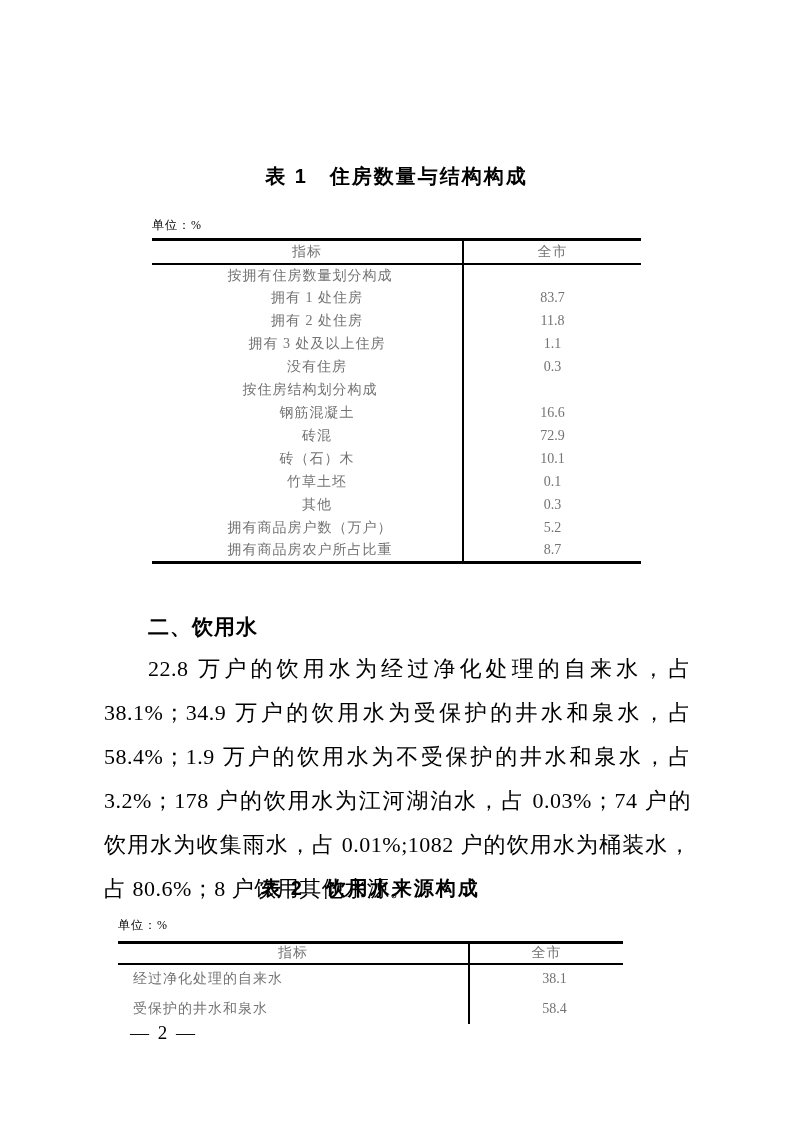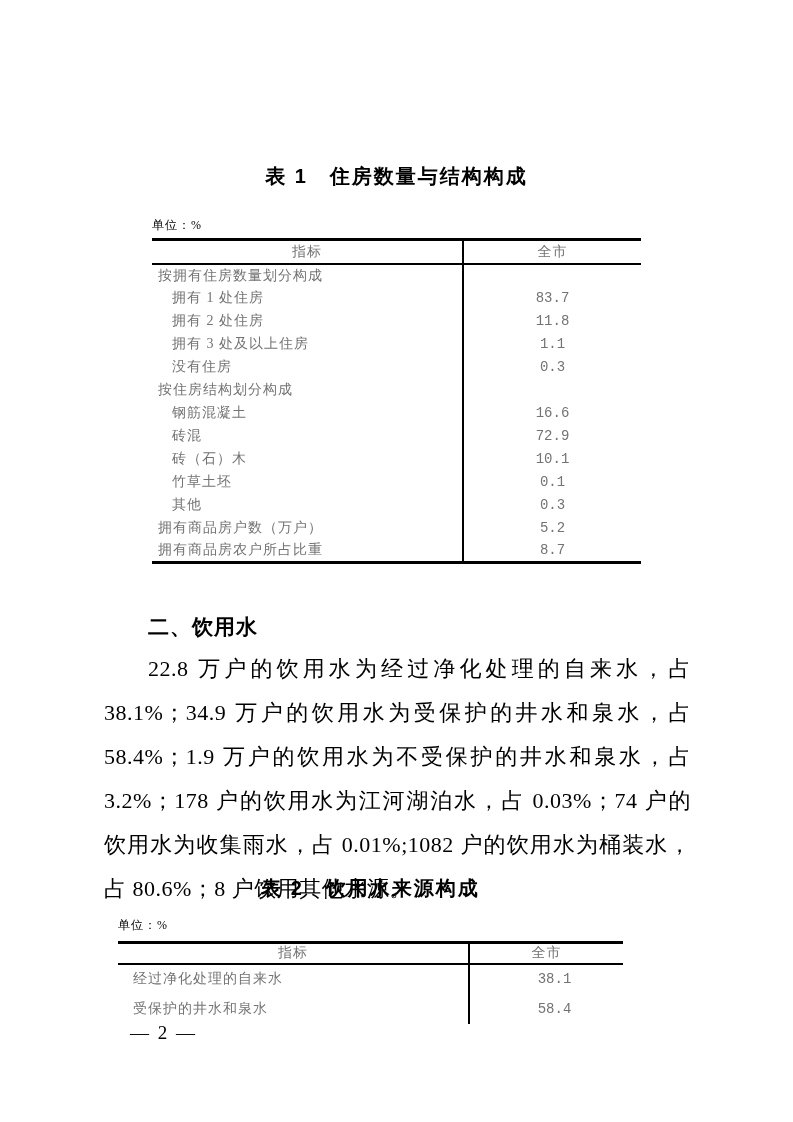--- a/index.html
+++ b/index.html
@@ -56,24 +56,24 @@
     border-bottom: 2px solid #000;
     letter-spacing: 1px;
   }
   #t1 th { height: 24px; }
   #t2 th { height: 21px; }
   .doc-table th:first-child,
   .doc-table td:first-child { border-right: 2px solid #000; }
   #t1 td { height: 23px; }
   #t2 td { height: 30px; padding-left: 16px; }
   .doc-table td { vertical-align: middle; }
-  #t1 td.cell-label { padding-left: 6px; letter-spacing: 1px; }
+  #t1 td.cell-label { padding-left: 6px; letter-spacing: 1px; text-align: center; }
   #t1 td.cell-label.indent { padding-left: 20px; }
   #t2 td.cell-label { padding-left: 15px; letter-spacing: 1px; }
-  .doc-table td.cell-value { text-align: center; font-family: Liberation Mono, monospace; }
+  .doc-table td.cell-value { text-align: center; }
   .section-heading {
     position: absolute;
     left: 148px; top: 613px;
     font-family: "Liberation Sans", "DejaVu Sans", sans-serif;
     font-weight: 700;
     font-size: 21px;
     letter-spacing: 1px;
     white-space: nowrap;
   }
   .body-paragraph {

